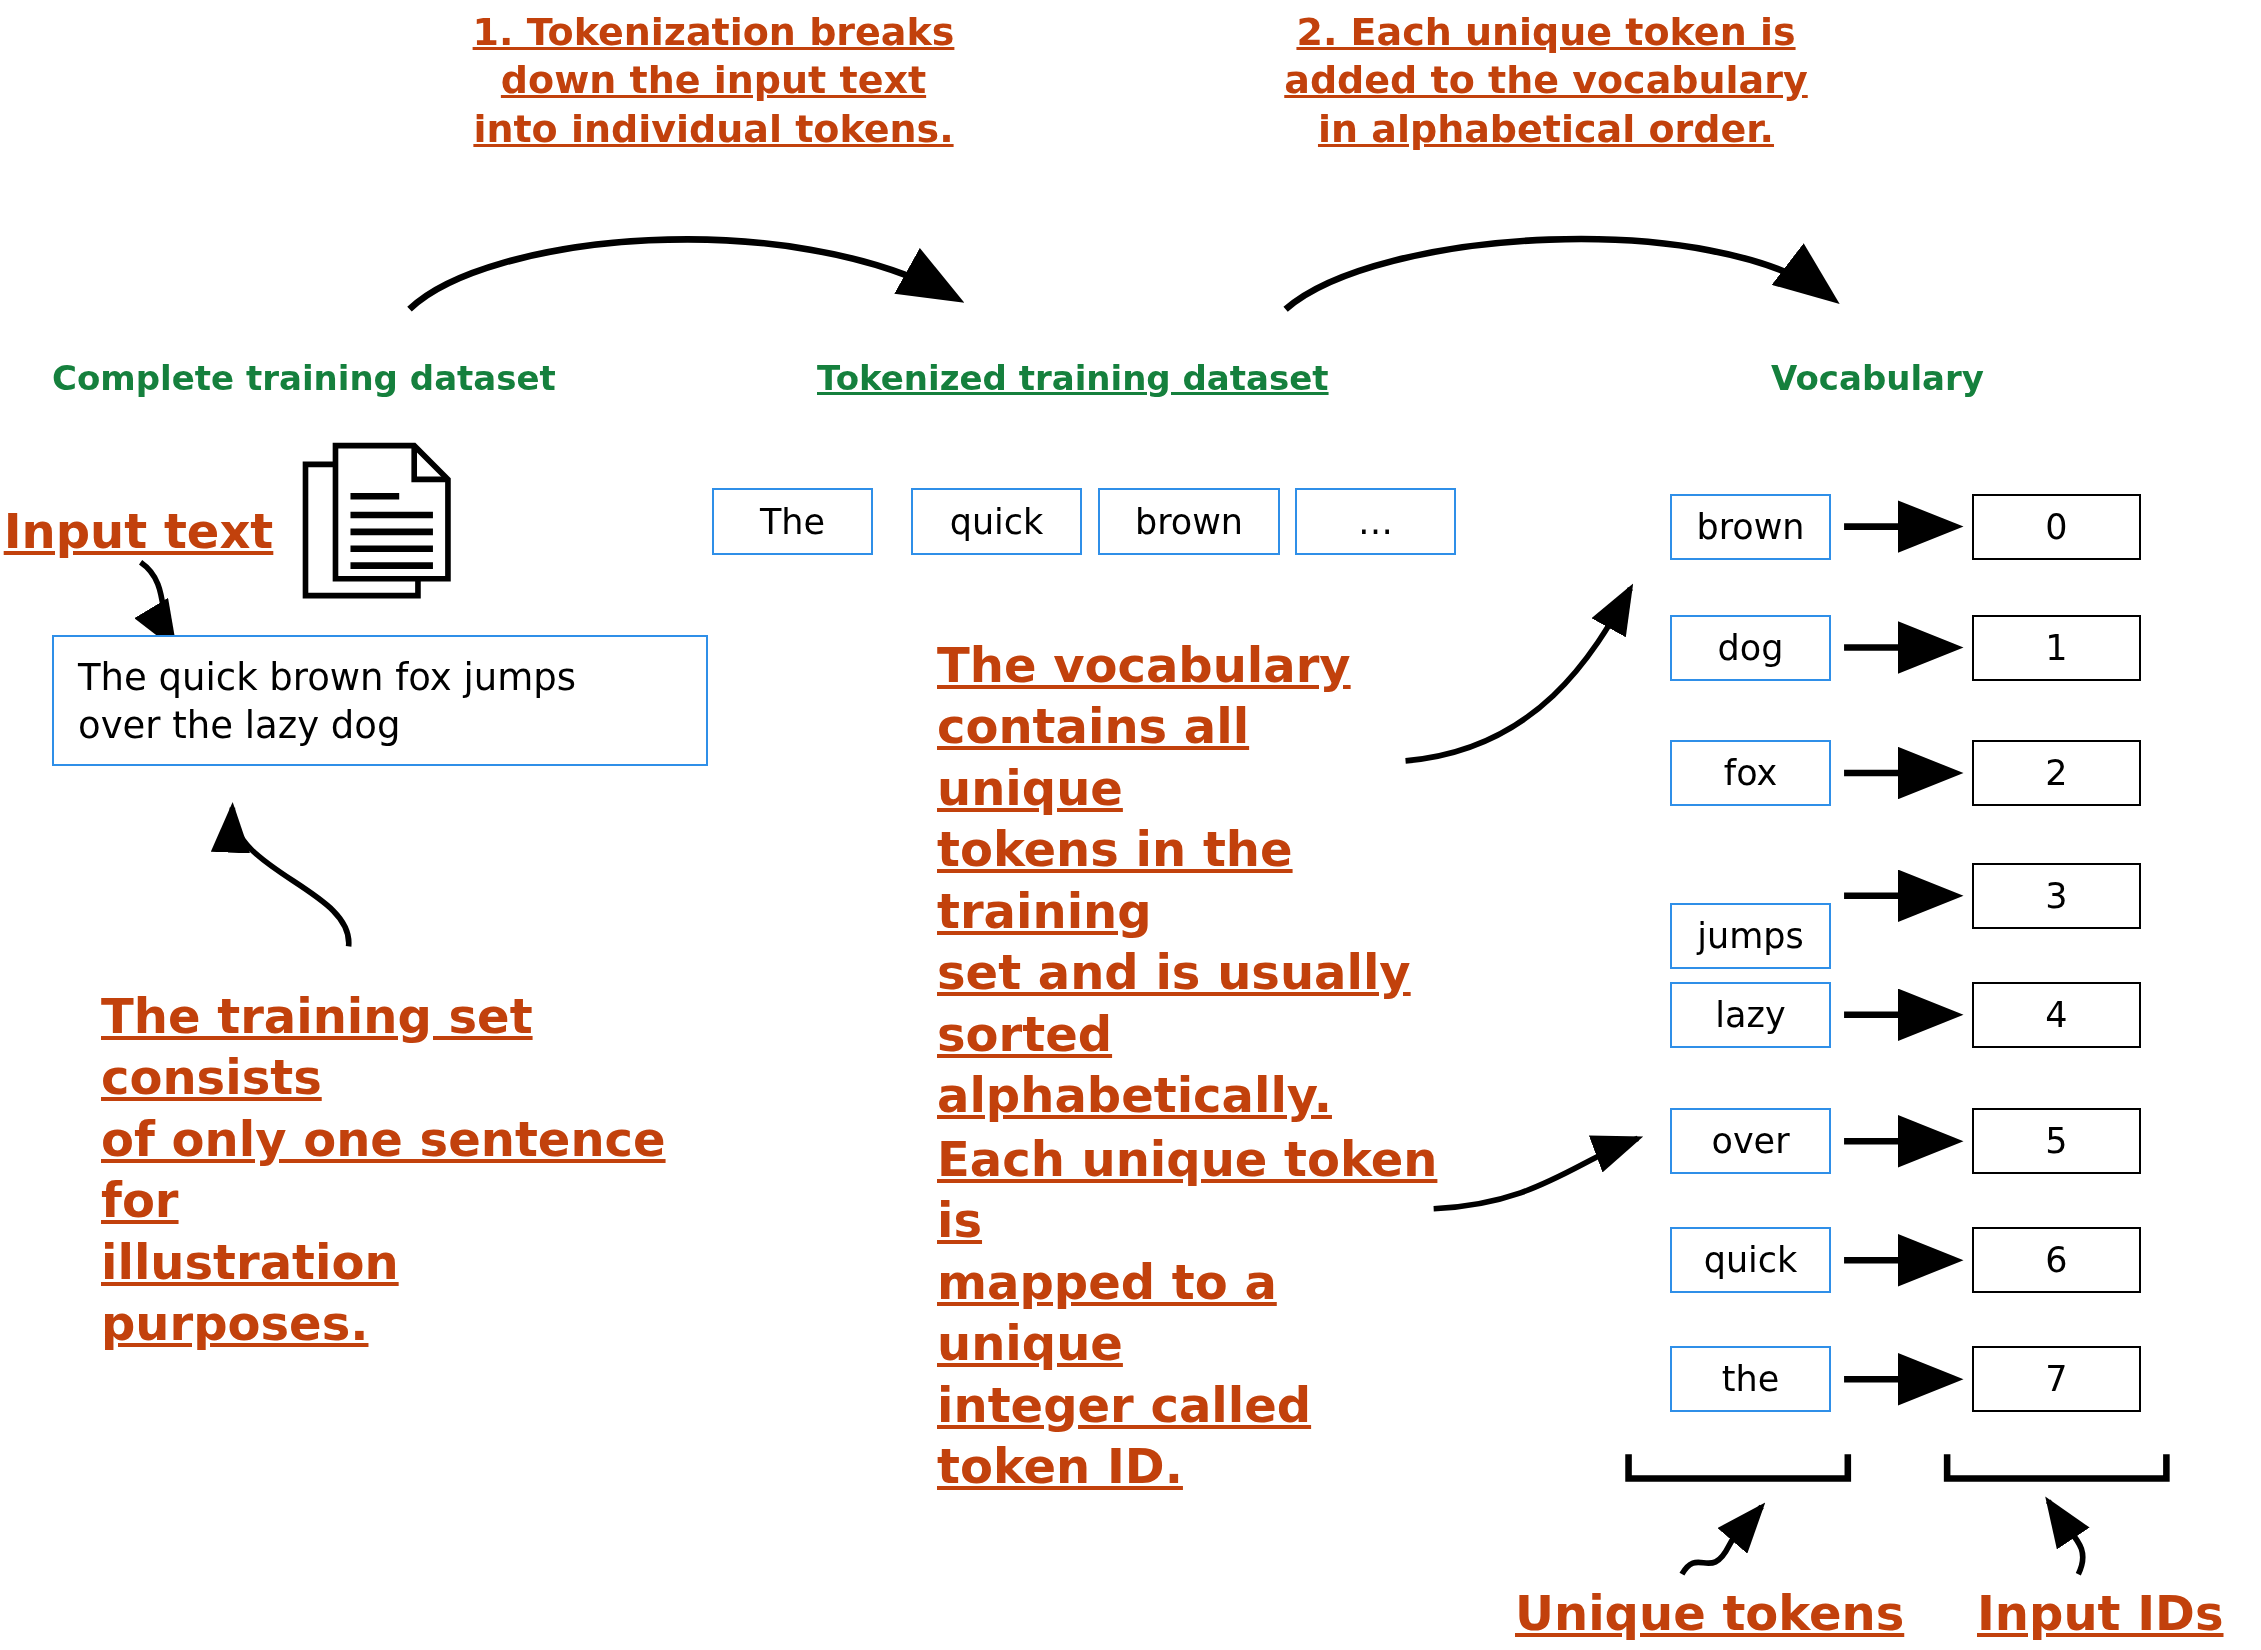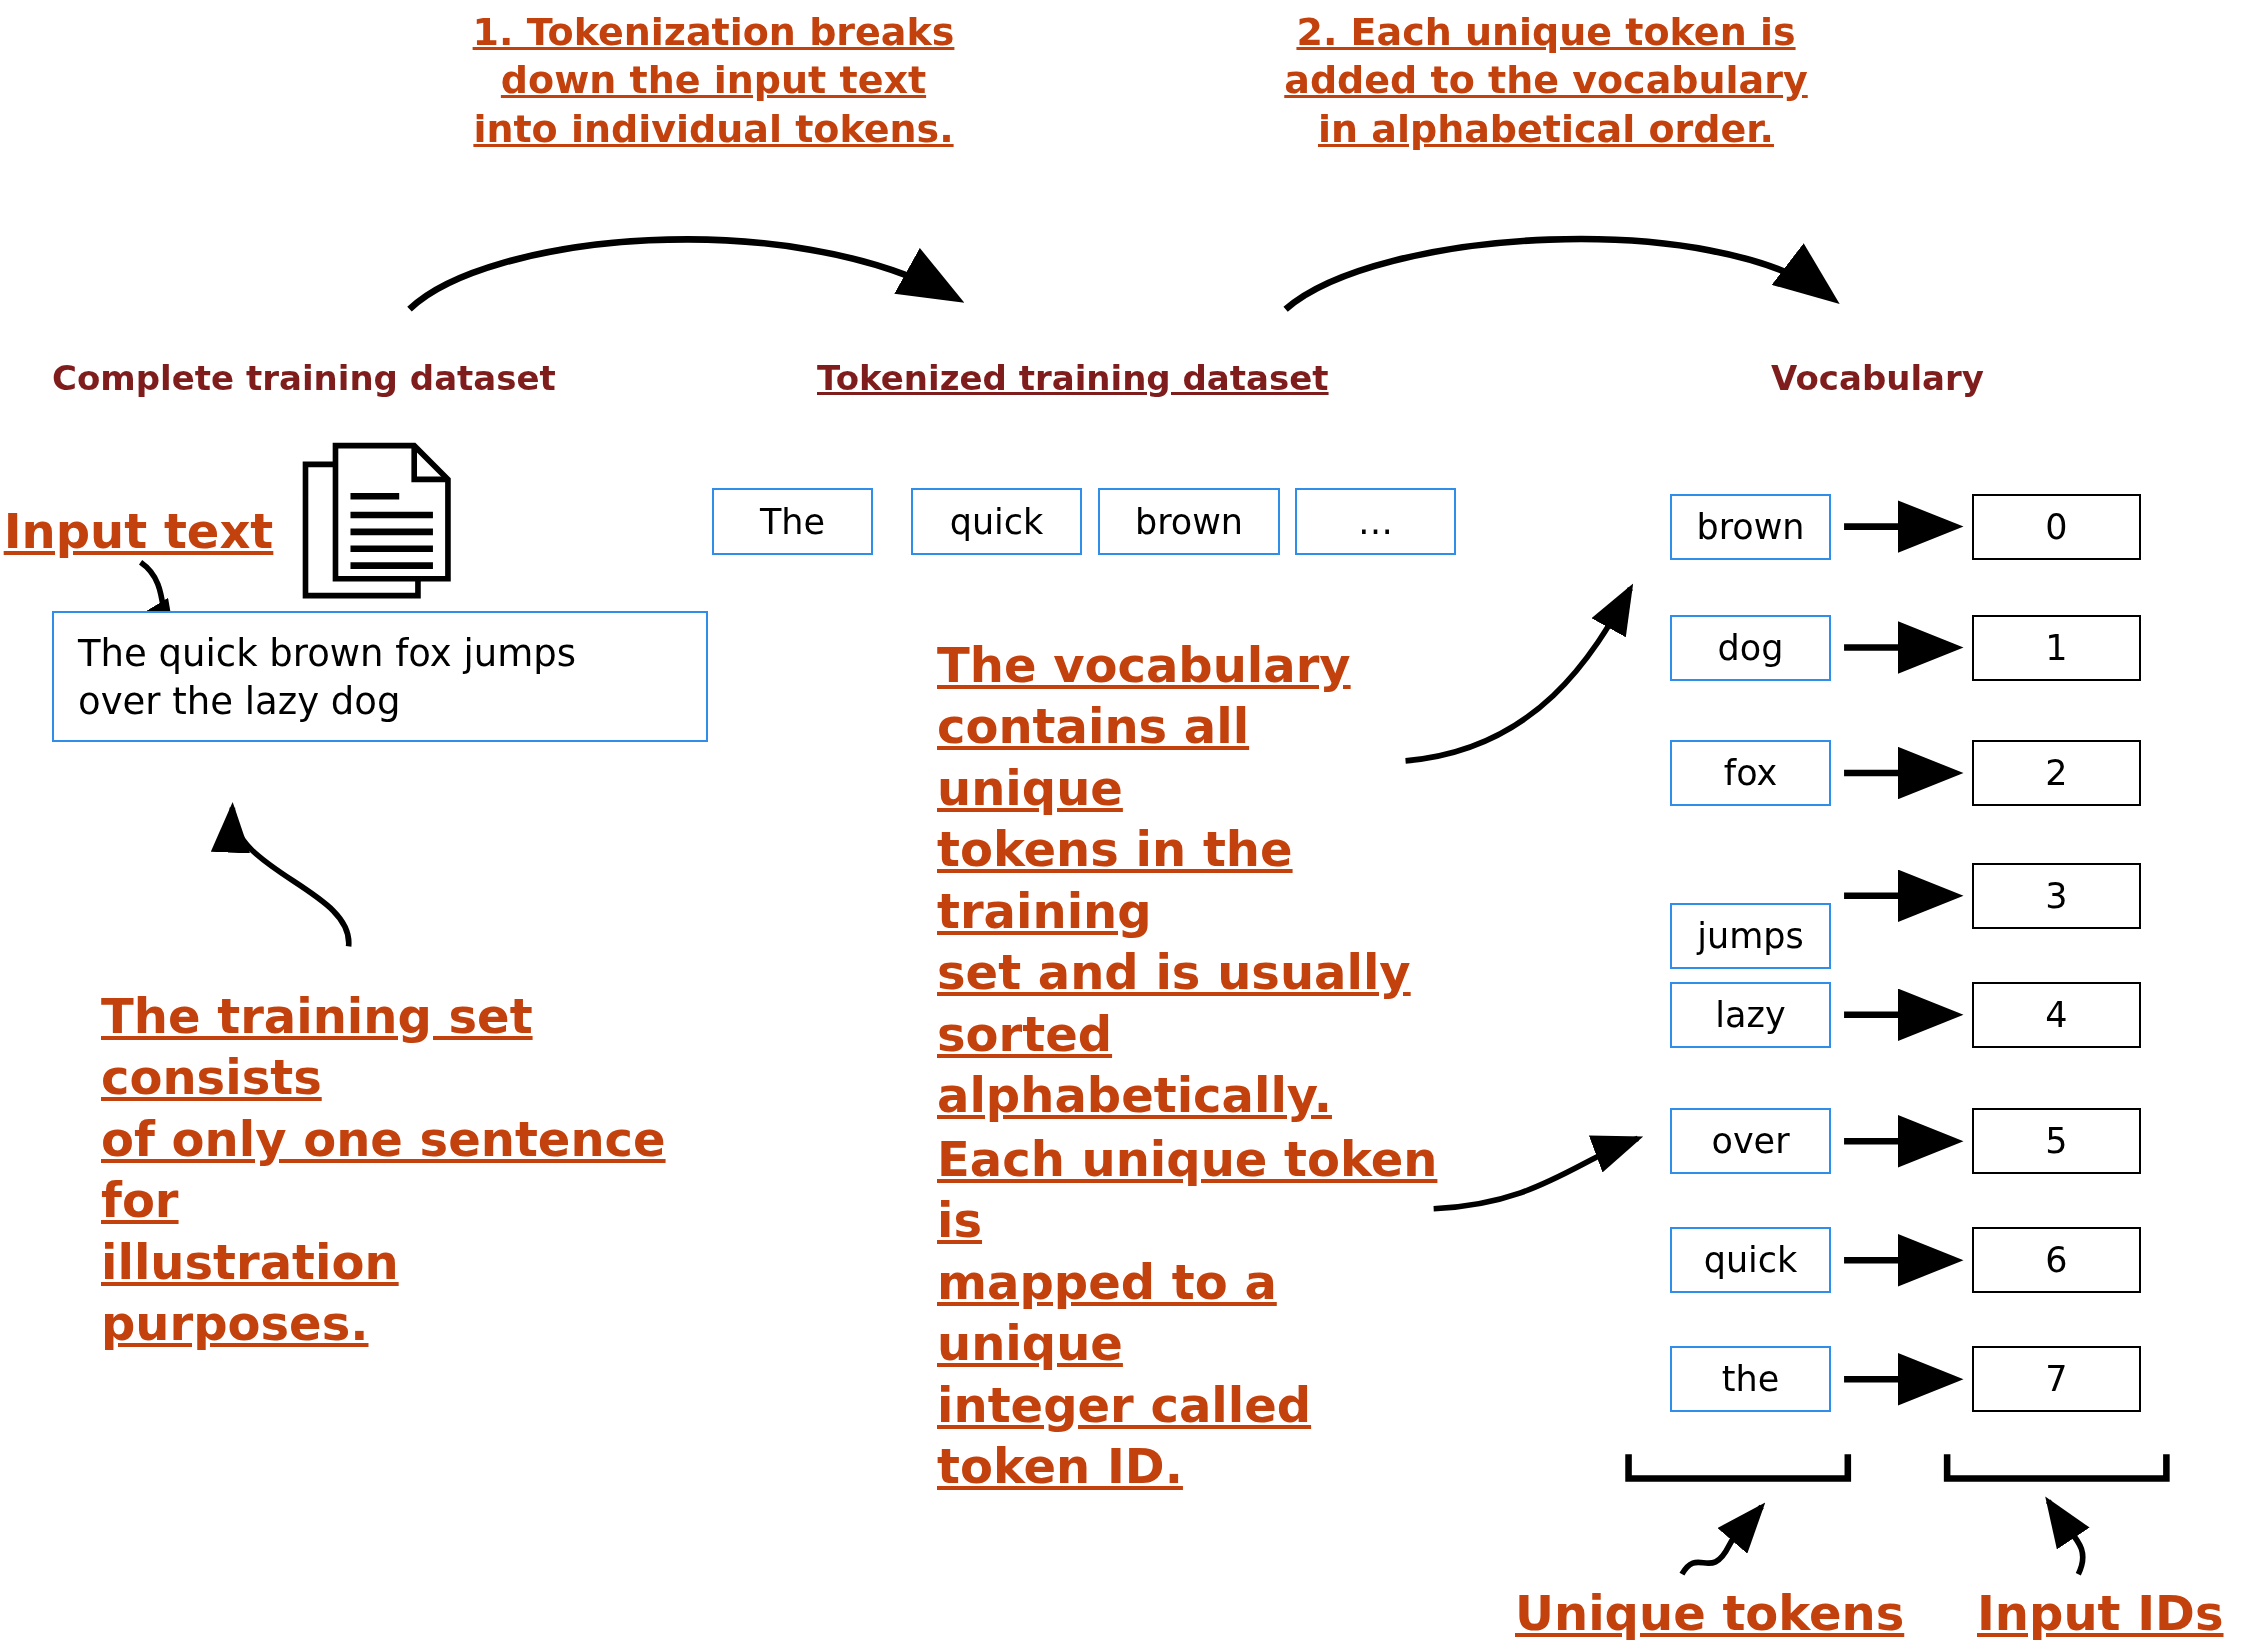--- a/index.html
+++ b/index.html
@@ -29,21 +29,21 @@
     text-decoration: underline;
   }
   .annot-step { font-size: 38px; }
   .annot-body { font-size: 48px; }
 
   
   .col-head {
     font-family: "DejaVu Sans", sans-serif;
     font-weight: bold;
     font-size: 34px;
-    color: #7f1d1d;
+    color: #15803d;
     white-space: nowrap;
   }
 
   
   .box {
     box-sizing: border-box;
     display: flex;
     align-items: center;
     justify-content: center;
     background: #ffffff;
@@ -163,21 +163,21 @@
         <line x1="56" y1="82" x2="144" y2="82"></line>
         <line x1="56" y1="100" x2="144" y2="100"></line>
         <line x1="56" y1="118" x2="144" y2="118"></line>
         <line x1="56" y1="136" x2="144" y2="136"></line>
       </g>
     </svg>
   </div>
 
   <div class="abs annot annot-body" style="left:3.7px; top:501px;">Input text</div>
 
-  <div class="abs input-box" style="left:52px; top:611px; width:656px; height:131px;">The quick brown fox jumps
+  <div class="abs input-box" style="left:52px; top:635px; width:656px; height:131px;">The quick brown fox jumps
 over the lazy dog</div>
 
   <div class="abs annot annot-body" style="left:101px; top:986px; width:581px;">The training set consists
 of only one sentence for
 illustration purposes.</div>
 
   <div class="abs box box-blue token-box" style="left:712px; top:488px; width:161px;">The</div>
   <div class="abs box box-blue token-box" style="left:911px; top:488px; width:171px;">quick</div>
   <div class="abs box box-blue token-box" style="left:1098px; top:488px; width:182px;">brown</div>
   <div class="abs box box-blue token-box" style="left:1295px; top:488px; width:161px;">…</div>

